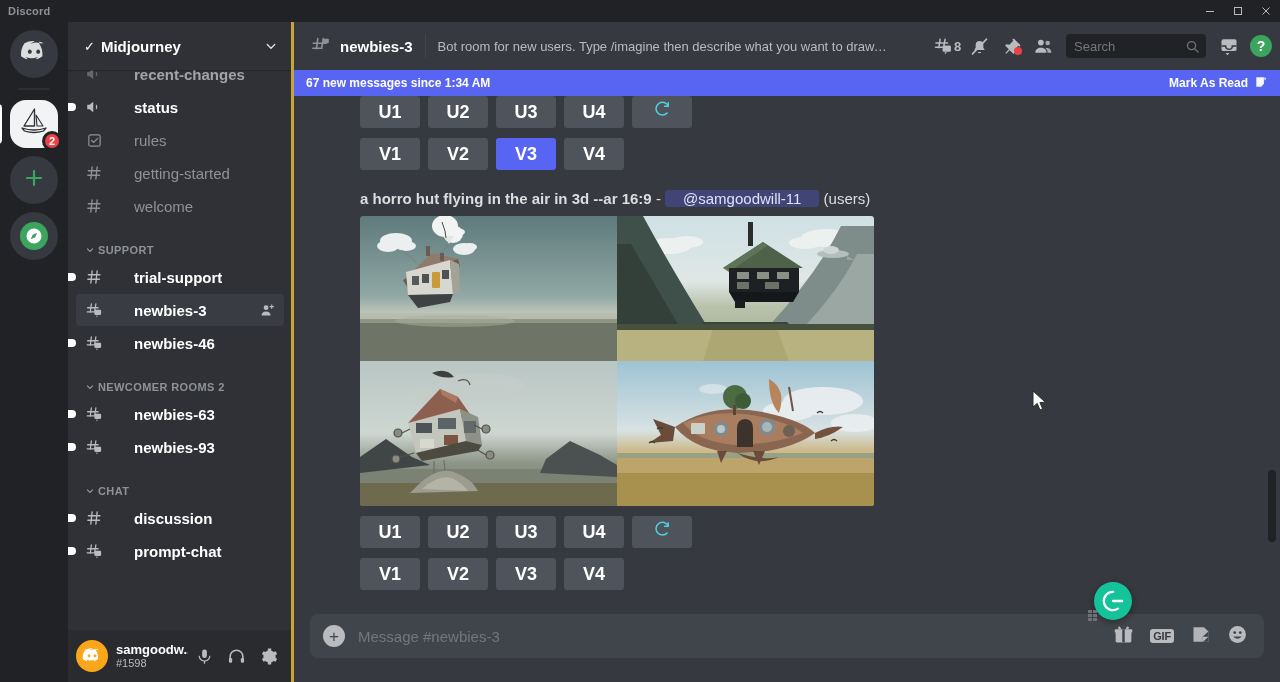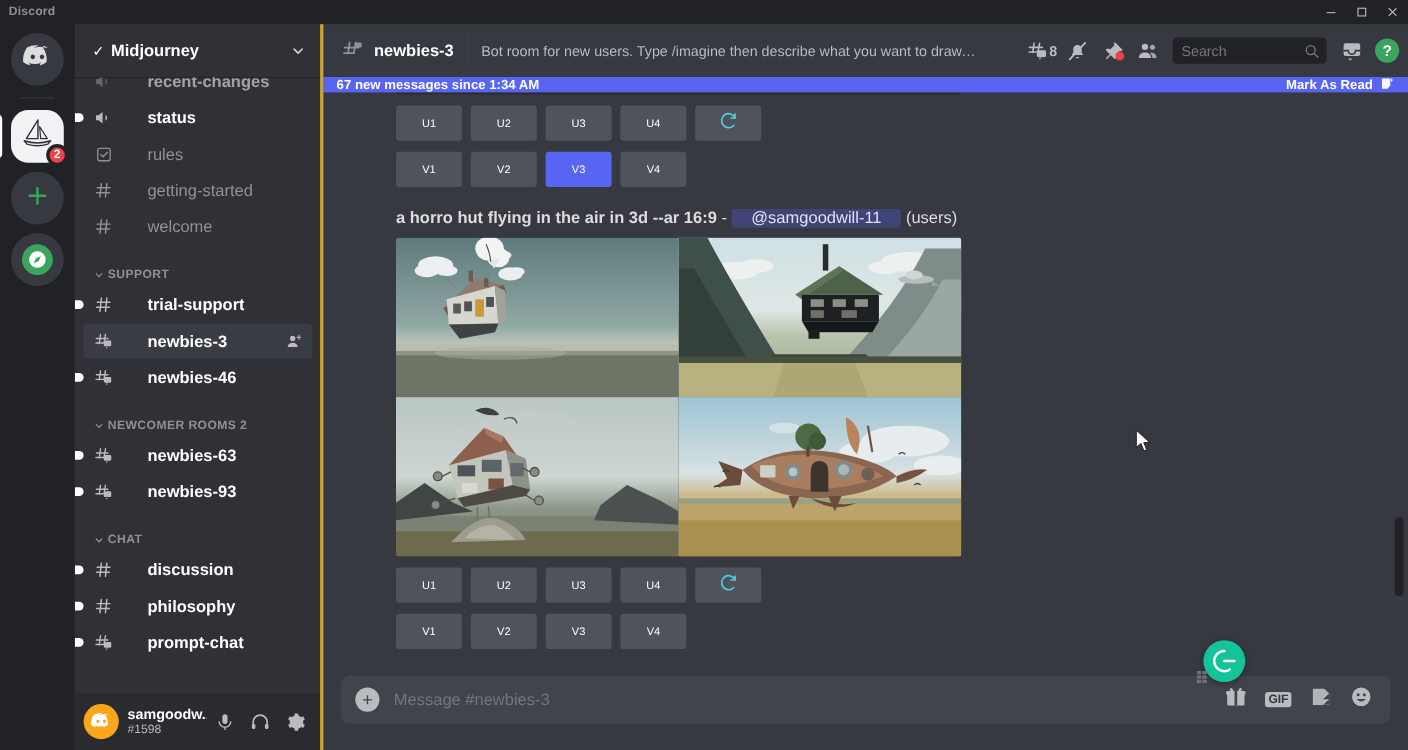--- a/index.html
+++ b/index.html
@@ -155,21 +155,21 @@
   .searchbox .si { color: #72767d; display: flex; }
   .help-icon {
     width: 22px; height: 22px; border-radius: 50%; background: #3ba55d;
     color: #fff; font-size: 14px; font-weight: bold;
     display: flex; align-items: center; justify-content: center;
     margin-left: 4px;
   }
 
   
   .newmsgbar {
-    position: absolute; top: 48px; left: 0; width: 986px; height: 14px;
+    position: absolute; top: 48px; left: 0; width: 986px; height: 26px;
     background: #5865f2; display: flex; align-items: center;
     padding: 0 12px; z-index: 5; color: #fff; font-size: 12px; font-weight: 600;
   }
   .newmsgbar .mark { margin-left: auto; display: flex; align-items: center; gap: 6px; }
 
   
   .scroller {
     flex: 1; position: relative; overflow: hidden; padding-top: 0;
   }
   .msg { padding: 0 0 0 66px; position: relative; }
@@ -190,21 +190,21 @@
     display: grid; grid-template-columns: 1fr 1fr; grid-template-rows: 1fr 1fr;
     background: #2b2d31;
   }
   .imggrid.partial { height: 80px; border-radius: 0 0 3px 3px; }
   .cell { position: relative; overflow: hidden; }
 
   .btnrow { display: flex; gap: 8px; margin: 10px 0 0 0; }
   .mjbtn {
     min-width: 60px; height: 32px; padding: 0 14px; border: none;
     border-radius: 3px; background: #4f545c; color: #fff;
-    font-family: "Liberation Sans", sans-serif; font-size: 10px; font-weight: 400;
+    font-family: "Liberation Sans", sans-serif; font-size: 18px; font-weight: 700;
     display: flex; align-items: center; justify-content: center;
   }
   .mjbtn.primary { background: #5865f2; }
   .mjbtn.icon { min-width: 60px; }
 
   
   .composer { padding: 0 16px 24px 16px; }
   .cbox {
     background: #40444b; border-radius: 8px; min-height: 44px;
     display: flex; align-items: center; padding: 0 16px 0 0;
@@ -462,29 +462,20 @@
         <span>CHAT</span>
       </div>
       <div class="chan unread">
         <span class="unread-dot"></span>
         <span class="ci">
           <svg width="18" height="18" viewBox="0 0 24 24">
               <path d="M9.5 4L7.8 20M16.2 4L14.5 20M4.5 9h15.5M3.8 15h15.5" stroke="#b9bbbe" stroke-width="1.8" fill="none" stroke-linecap="round"></path>
             </svg>
         </span>
         <span class="chan-name">discussion</span>
-      </div>
-      <div class="chan unread">
-        <span class="unread-dot"></span>
-        <span class="ci">
-          <svg width="18" height="18" viewBox="0 0 24 24">
-              <path d="M9.5 4L7.8 20M16.2 4L14.5 20M4.5 9h15.5M3.8 15h15.5" stroke="#b9bbbe" stroke-width="1.8" fill="none" stroke-linecap="round"></path>
-            </svg>
-        </span>
-        <span class="chan-name">philosophy</span>
       </div>
       <div class="chan unread">
         <span class="unread-dot"></span>
         <span class="ci">
           <svg width="18" height="18" viewBox="0 0 24 24">
             <path d="M8.5 4L7 15M14.5 4L13 13M3.5 9h14M3 14.5h10" stroke="#b9bbbe" stroke-width="1.7" fill="none" stroke-linecap="round"></path>
             <rect x="12.5" y="11.5" width="9" height="7" rx="1.4" fill="#b9bbbe"></rect>
             <path d="M15 19.5l.5 2 2-2z" fill="#b9bbbe"></path>
           </svg>
         </span>

